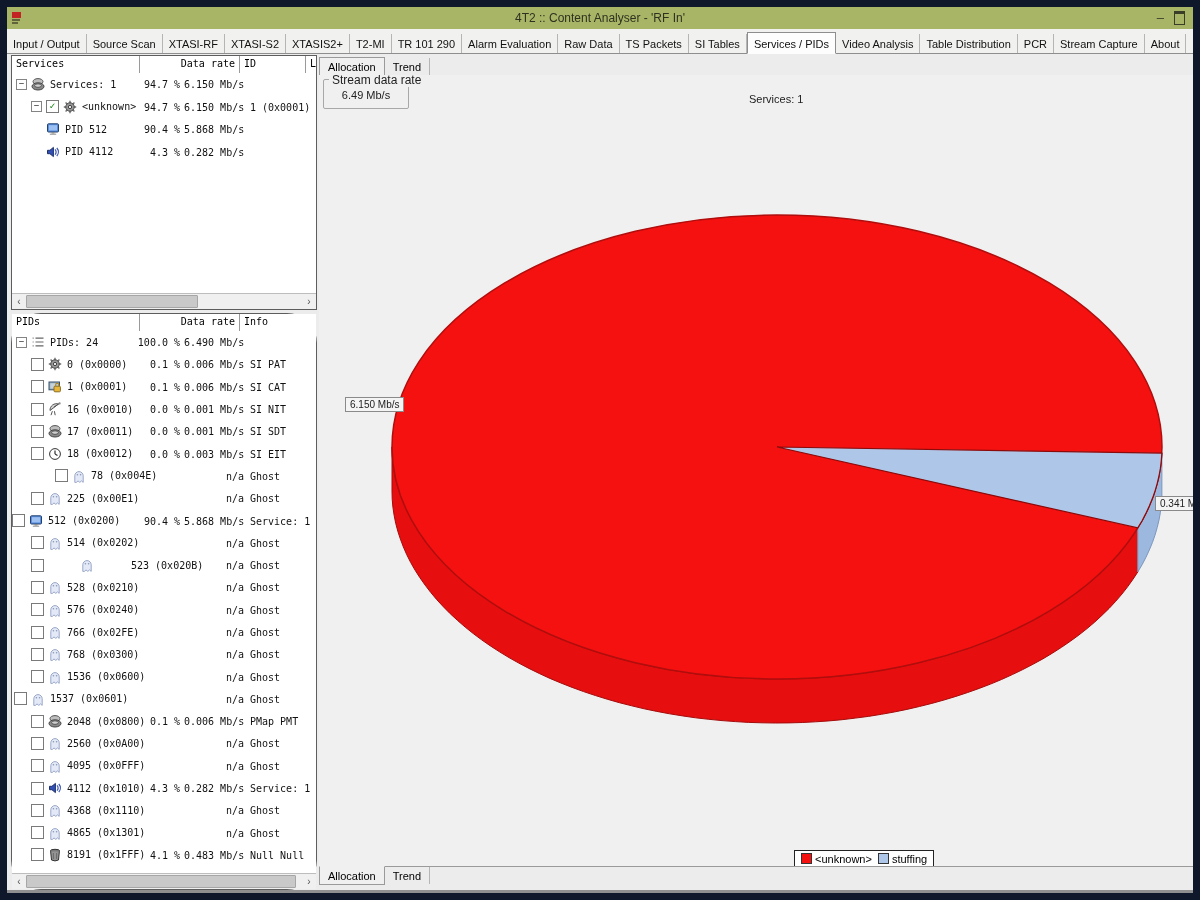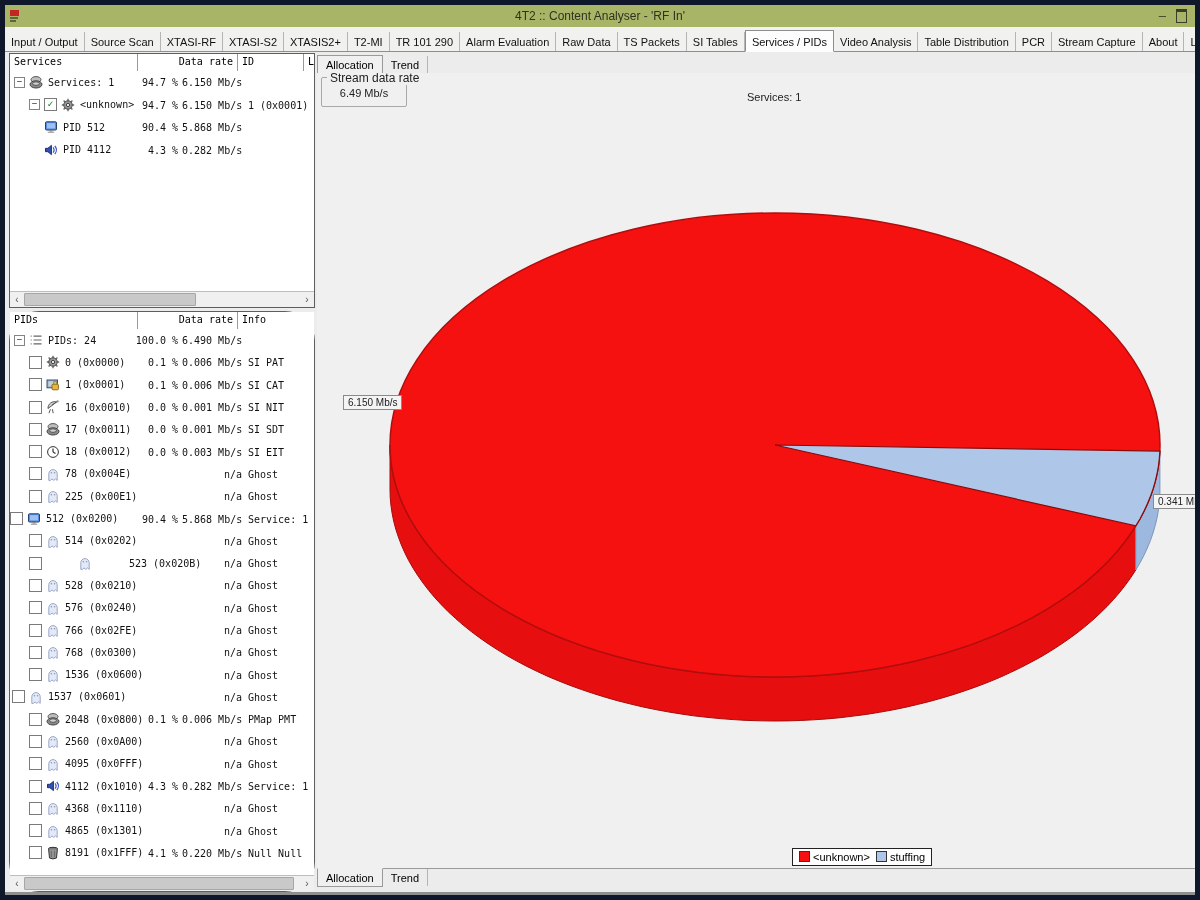--- a/index.html
+++ b/index.html
@@ -1,16 +1,16 @@
 <!DOCTYPE html>
 <html><head>
 <meta charset="utf-8">
 <style>
   html,body{margin:0;padding:0;background:#d8d8d8;font-family:"Liberation Sans",sans-serif;}
-  .window{position:relative;width:1200px;height:900px;background:#ececec;overflow:hidden;border:5px solid #0f172a;box-sizing:border-box;}
+  .window{position:relative;width:1200px;height:900px;background:#ececec;overflow:hidden;border:7px solid #0f172a;box-sizing:border-box;}
   
   .titlebar{position:absolute;left:0;top:0;width:100%;height:22px;background:#a9b566;display:flex;align-items:center;}
   .titlebar .app-icon{margin-left:4px;width:15px;height:15px;flex:0 0 auto;}
   .titlebar .title{position:absolute;left:0;right:0;text-align:center;font-size:12px;color:#2e3220;}
   .win-controls{position:absolute;right:8px;top:0;height:22px;display:flex;align-items:center;gap:10px;color:#3a3e28;font-size:13px;}
   .win-controls .ctl{cursor:default;line-height:12px;}
   .ctl-max{display:inline-block;width:9px;height:10px;border:1.5px solid #3a3e28;border-top-width:3px;}
   
   .tabbar{position:absolute;left:0;top:22px;width:100%;height:24px;background:#f1f1ef;border-bottom:1px solid #8e8e8e;display:flex;align-items:flex-end;font-size:11px;}
   .tabbar .tab{padding:4px 6px 3px 6px;border-right:1px solid #b5b5b5;color:#111;white-space:nowrap;position:relative;}
@@ -273,21 +273,21 @@
                     <circle cx="7" cy="7" r="5.4" fill="#fff" stroke="#333"></circle>
                     <path d="M7 7V3.4M7 7l2.5 1.5" stroke="#333" stroke-width="1.2"></path>
                   </svg>
                 </span>
                 <span>18 (0x0012)</span>
               </div>
               <span class="pct">0.0 %</span>
               <span class="rate">0.003 Mb/s</span>
               <span class="rinfo">SI EIT</span>
             </div>
-            <div class="trow" style="height: 22.3px;">
+            <div class="trow" style="height: 22.3px; padding-left: 24px;">
               <div class="lead" style="padding-left: 19px;">
                 <span class="cbx"></span>
                 <span class="ricon">
                   <svg width="14" height="14" viewBox="0 0 14 14">
                     <path d="M2.8 13.4V6.8a4.2 4.2 0 0 1 8.4 0v6.6l-1.7-1.5-1.7 1.5L6 11.9l-1.6 1.5z" fill="#e3e9f6" stroke="#9aa7c8"></path>
                     <circle cx="5.4" cy="5.8" r=".8" fill="#8a97b8"></circle>
                     <circle cx="8.6" cy="5.8" r=".8" fill="#8a97b8"></circle>
                   </svg>
                 </span>
                 <span>78 (0x004E)</span>
@@ -544,21 +544,21 @@
                 <span class="ricon">
                   <svg width="14" height="14" viewBox="0 0 14 14">
                     <ellipse cx="7" cy="2.8" rx="4.6" ry="1.5" fill="#7a7a7a" stroke="#333"></ellipse>
                     <path d="M2.6 3.2l.9 8.8a7.6 7.6 0 0 0 7 0l.9-8.8" fill="#949494" stroke="#333"></path>
                     <path d="M5.4 5v6M8.6 5v6" stroke="#6a6a6a"></path>
                   </svg>
                 </span>
                 <span>8191 (0x1FFF)</span>
               </div>
               <span class="pct">4.1 %</span>
-              <span class="rate">0.220 Mb/s</span>
+              <span class="rate">0.483 Mb/s</span>
               <span class="rinfo">Null Null</span>
             </div>
           </div>
         <div class="hscroll">
           <span class="hs-arrow">‹</span>
           <span class="hs-thumb" style="width:268px;"></span>
           <span class="hs-arrow" style="margin-left:auto;">›</span>
         </div>
       </div>
     </div>

